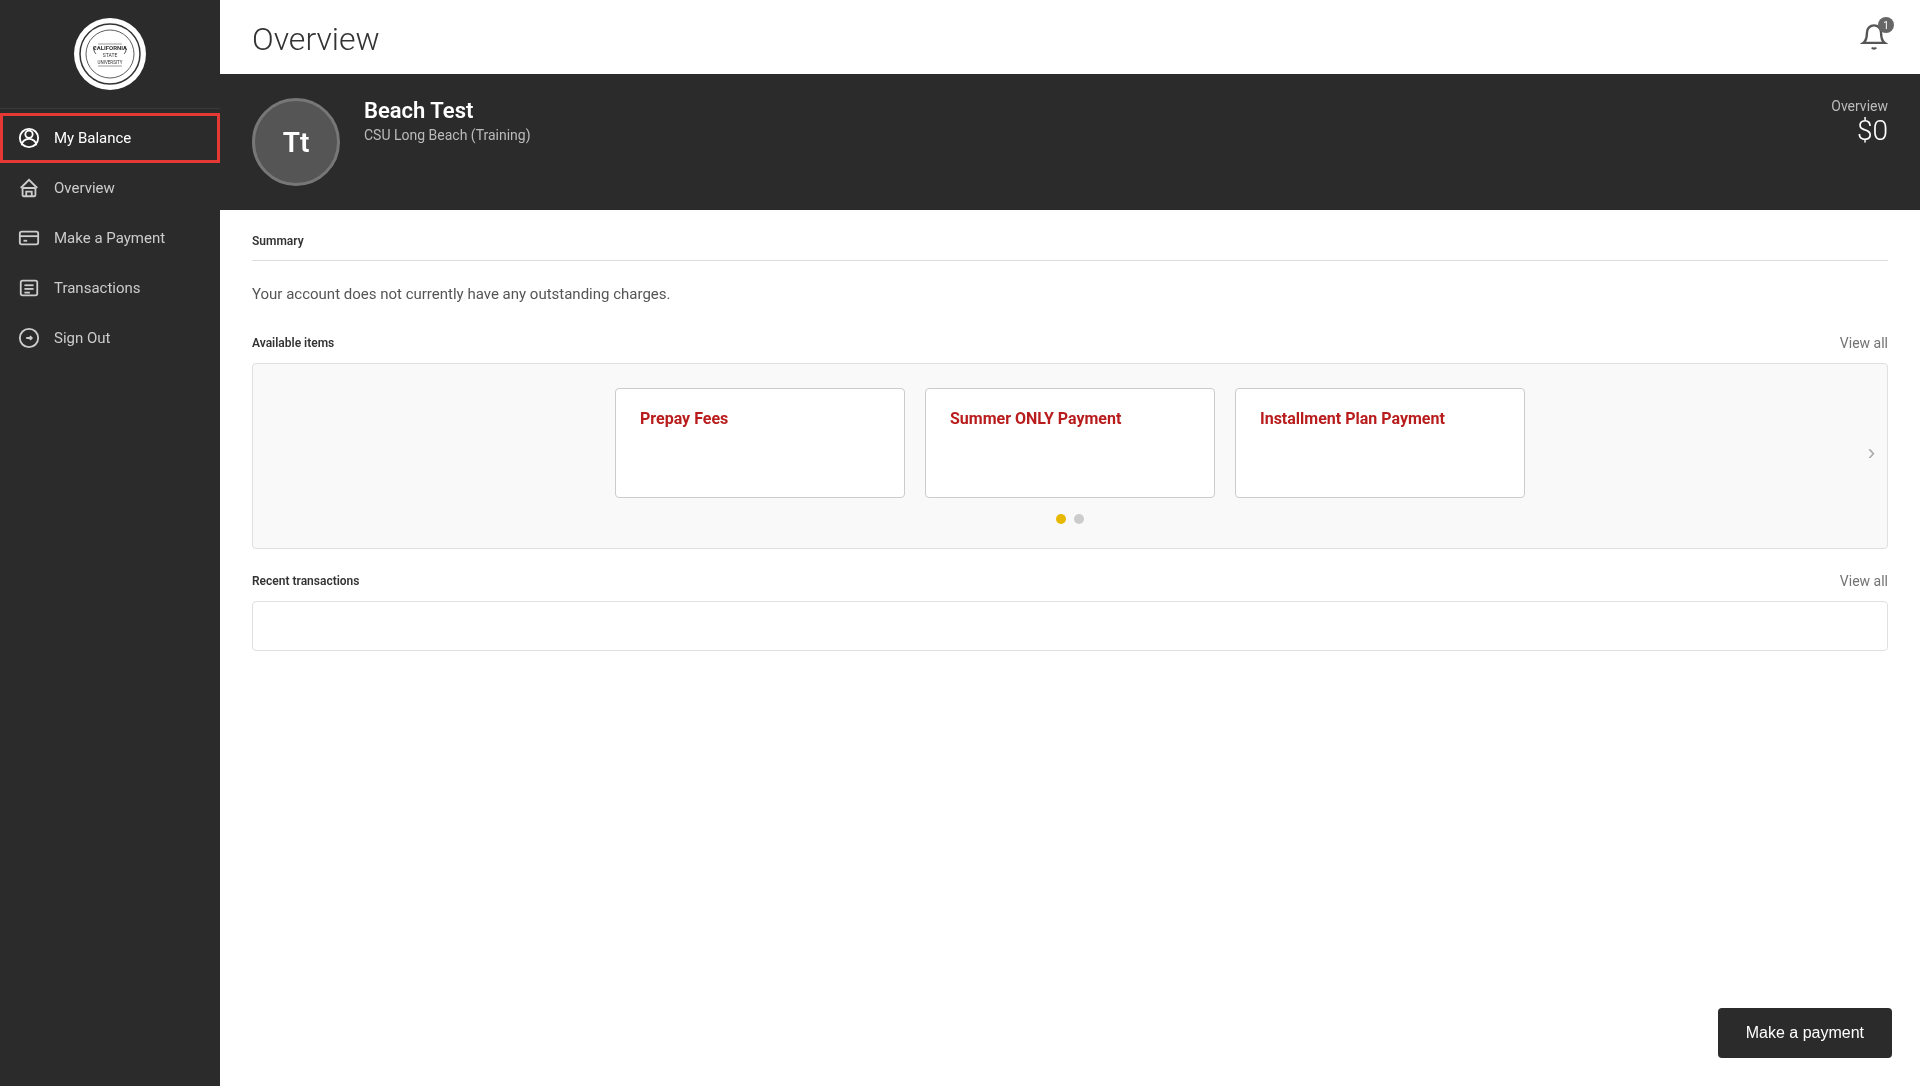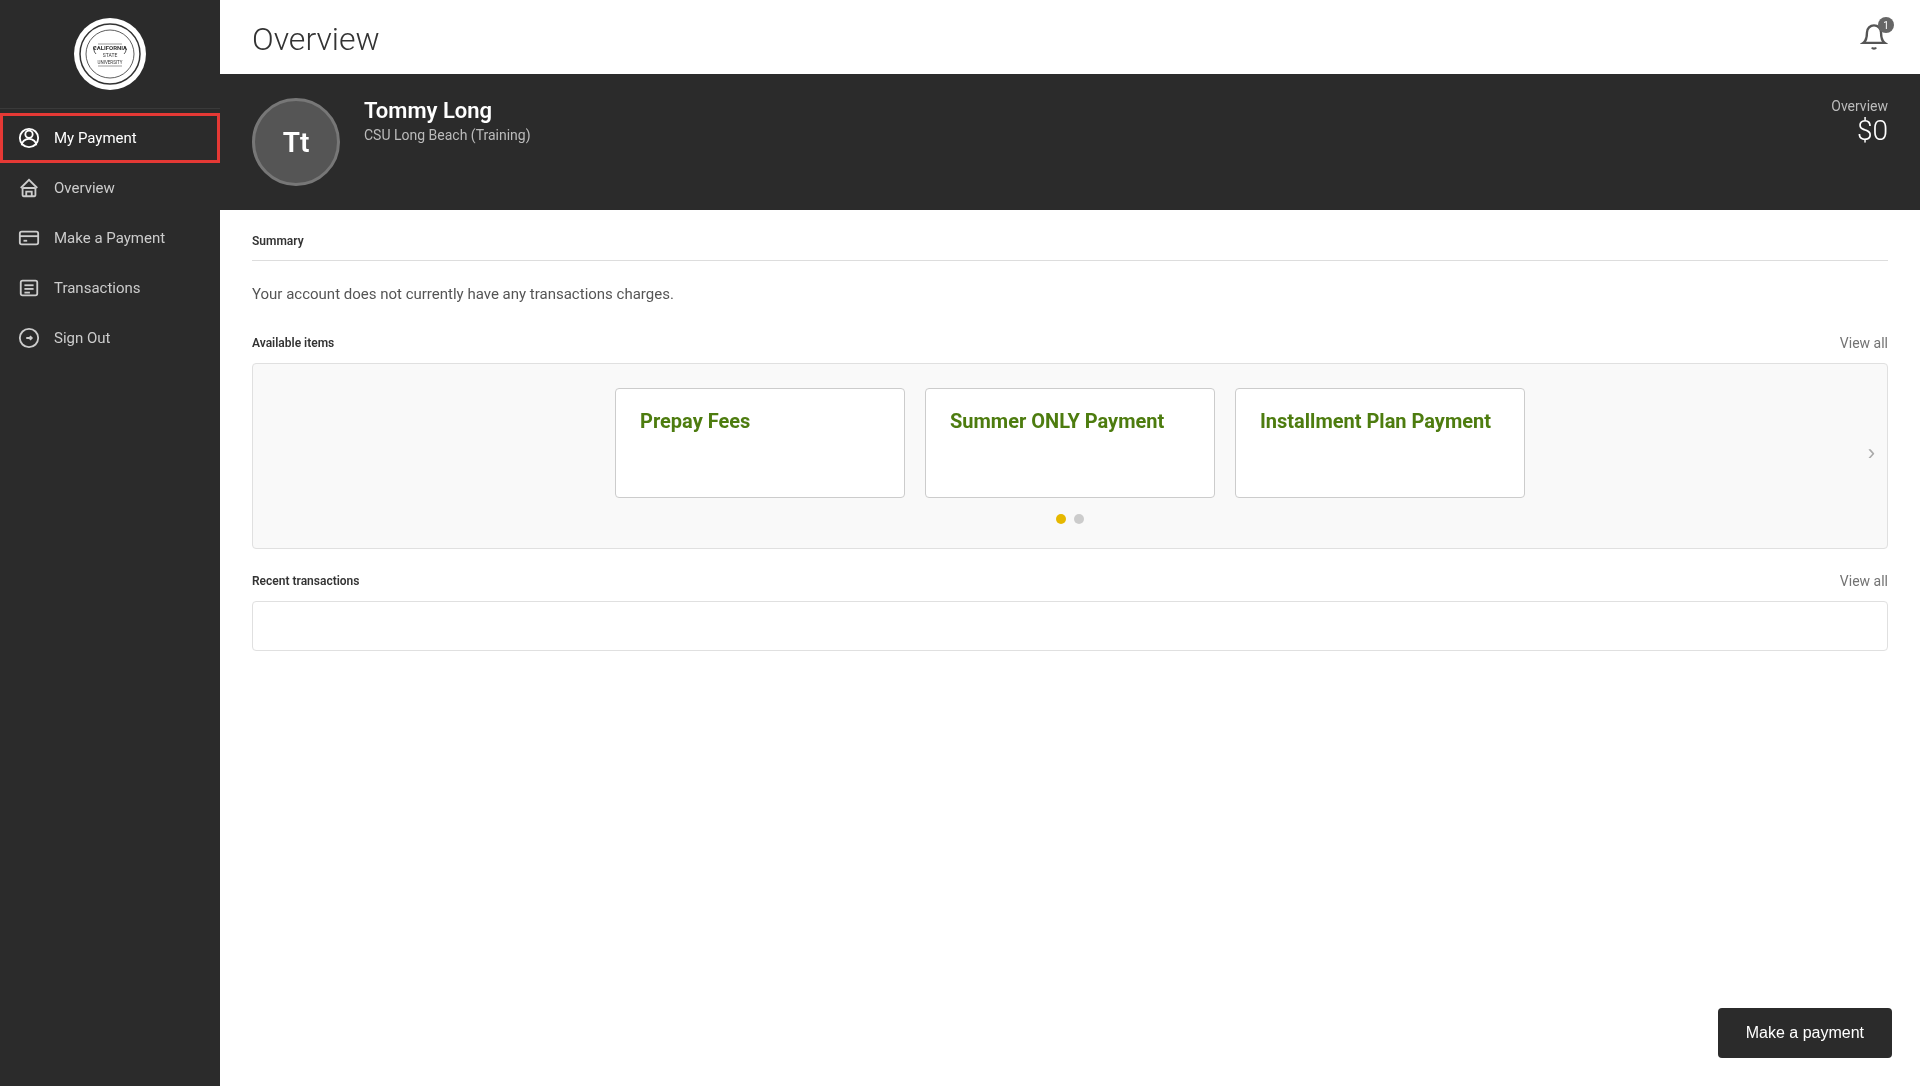--- a/index.html
+++ b/index.html
@@ -187,23 +187,23 @@
       border: 1px solid #ccc;
       border-radius: 4px;
       padding: 20px 24px;
       width: 290px;
       min-height: 110px;
       cursor: pointer;
       display: flex;
       align-items: flex-start;
     }
     .item-card-title {
-      font-size: 20px;
+      font-size: 16px;
       font-weight: 700;
-      color: #4d7c0f;
+      color: #b91c1c;
     }
     .carousel-nav-right {
       position: absolute;
       right: 12px;
       top: 50%;
       transform: translateY(-60%);
       cursor: pointer;
       color: #aaa;
       font-size: 22px;
       background: none;
@@ -300,21 +300,21 @@
   <div class="sidebar-nav">
 
     <div class="sidebar-item active">
       <span class="sidebar-item-icon">
         <svg width="22" height="22" viewBox="0 0 24 24" fill="none" stroke="currentColor" stroke-width="2">
           <circle cx="12" cy="8" r="4"></circle>
           <path d="M4 20c0-4 3.6-7 8-7s8 3 8 7"></path>
           <circle cx="12" cy="12" r="10"></circle>
         </svg>
       </span>
-      <span class="sidebar-item-label">My Payment</span>
+      <span class="sidebar-item-label">My Balance</span>
     </div>
 
     <div class="sidebar-item">
       <span class="sidebar-item-icon">
         <svg width="22" height="22" viewBox="0 0 24 24" fill="none" stroke="currentColor" stroke-width="2">
           <path d="M3 12L12 3l9 9"></path>
           <rect x="5" y="12" width="14" height="9" rx="1"></rect>
           <path d="M9 21V16h6v5"></path>
         </svg>
       </span>
@@ -367,35 +367,35 @@
       </svg>
       <div class="bell-badge">1</div>
     </div>
   </div>
 
   <div class="profile-banner">
     <div class="avatar-outer">
       <span class="avatar-initials">Tt</span>
     </div>
     <div class="profile-info">
-      <div class="profile-name">Tommy Long</div>
+      <div class="profile-name">Beach Test</div>
       <div class="profile-school">CSU Long Beach (Training)</div>
     </div>
     <div class="profile-balance">
       <div class="balance-label">Overview</div>
       <div class="balance-amount">$0</div>
     </div>
   </div>
 
   <div class="content">
 
     <div>
       <h2 class="section-title">Summary</h2>
       <hr class="section-divider">
-      <p class="summary-text">Your account does not currently have any transactions charges.</p>
+      <p class="summary-text">Your account does not currently have any outstanding charges.</p>
     </div>
 
     <div style="margin-top: 16px;">
       <div class="available-items-header">
         <h2 class="section-title" style="margin-bottom:0;">Available items</h2>
         <a class="view-all-link" href="#">View all</a>
       </div>
 
       <div class="items-carousel-container">
         <div class="items-carousel">

